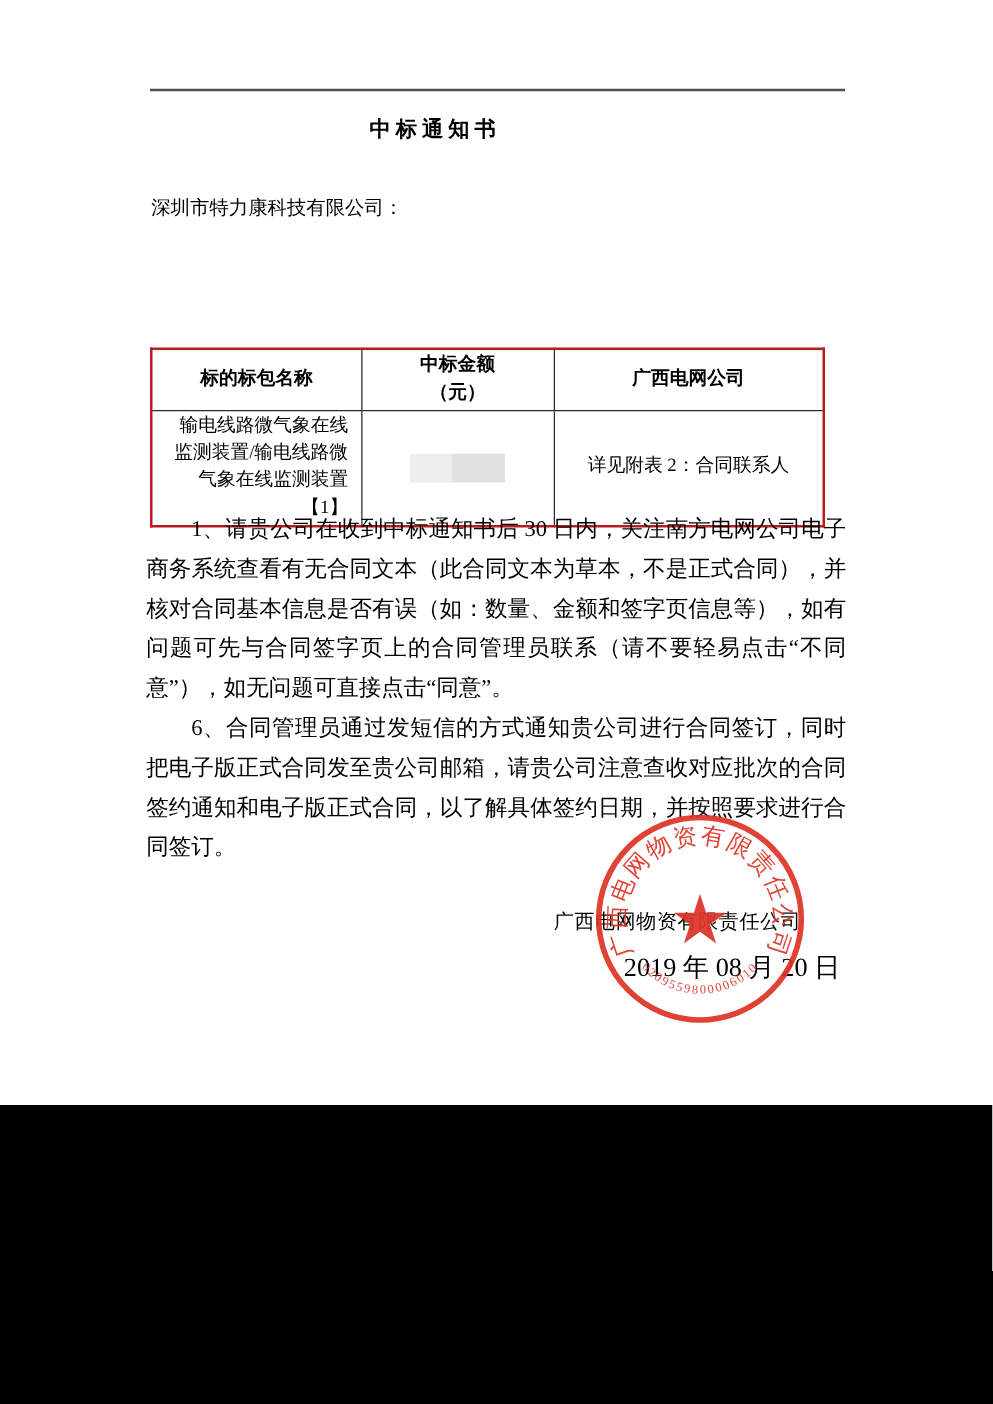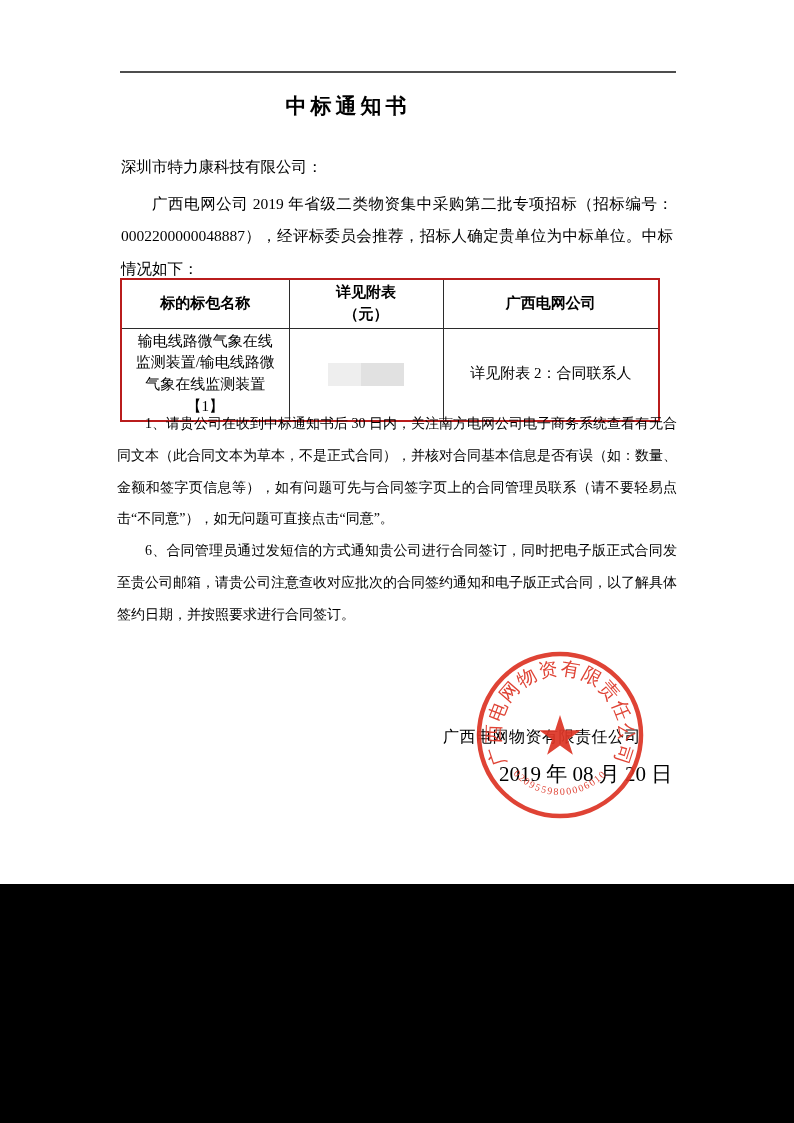--- a/index.html
+++ b/index.html
@@ -9,21 +9,21 @@
     font-family:"Liberation Serif","DejaVu Serif",serif;
     color:#000;
   }
   .page{position:absolute;inset:0;}
   .top-rule{
     position:absolute;left:120px;top:71px;width:556px;height:2px;
     background:#4d4d4d;
   }
   .doc-title{
     position:absolute;left:0;top:92px;width:696px;
-    text-align:center;font-size:21px;font-weight:bold;letter-spacing:4px;
+    text-align:center;font-size:17px;font-weight:bold;letter-spacing:4px;
   }
   .lead-block{
     position:absolute;left:117px;top:147px;width:560px;
     font-size:15.5px;line-height:32.5px;text-align:justify;
   }
   .lead-block p{margin:4px;}
   .lead-block p.indent{text-indent:2em;}
   .award-table{
     position:absolute;left:120px;top:278px;width:538px;
     border-collapse:collapse;table-layout:fixed;
@@ -33,28 +33,28 @@
     border:1px solid #2b2b2b;text-align:center;vertical-align:middle;
     padding:2px 6px;line-height:1.45;
   }
   .award-table{border:2px solid #b91c1c;}
   .award-table th{font-weight:bold;}
   .award-table .col1{width:168px;}
   .award-table .col2{width:154px;}
   .award-table .col3{width:216px;}
   .award-table tr.hdr{height:42px;}
   .award-table tr.row{height:63px;}
-  .award-table td.pkg{word-break:break-all;padding:2px 10px;}
+  .award-table td.pkg{word-break:break-all;padding:2px 10px;text-align:right;}
   .redacted{
     display:inline-block;width:76px;height:23px;vertical-align:middle;
     background:linear-gradient(to right,#eeeeee 0 44%,#e1e1e1 44% 100%);
   }
   .body-block{
     position:absolute;left:117px;top:408px;width:560px;
-    font-size:14px;line-height:31.8px;text-align:justify;
+    font-size:18px;line-height:31.8px;text-align:justify;
   }
   .body-block p{margin:0;text-indent:2em;}
   .sig-company{
     position:absolute;left:443px;top:727px;
     font-size:16px;letter-spacing:0.5px;white-space:nowrap;
   }
   .sig-date{
     position:absolute;left:499px;top:760px;
     font-size:21px;white-space:nowrap;
   }
@@ -72,34 +72,33 @@
 <body>
 
 <div class="page">
 
   <div class="top-rule"></div>
 
   <div class="doc-title">中标通知书</div>
 
   <div class="lead-block">
     <p>深圳市特力康科技有限公司：</p>
-    <p class="indent">广西电网公司 2019 年省级二类物资集中采购第二批专项招标（招标编号：0002200000048887），经评标委员会推荐，招标人确定贵单位为中标单位。中标情况如下：</p>
   </div>
 
   <table class="award-table">
     <colgroup>
         <col class="col1">
         <col class="col2">
         <col class="col3">
       </colgroup>
     <tbody>
       <tr class="hdr">
         <th>标的标包名称</th>
         <th>
-          <span>详见附表</span><br>
+          <span>中标金额</span><br>
           <span>（元）</span>
         </th>
         <th>广西电网公司</th>
       </tr>
       <tr class="row">
         <td class="pkg">输电线路微气象在线监测装置/输电线路微气象在线监测装置【1】</td>
         <td>
           <span class="redacted"></span>
         </td>
         <td>详见附表 2：合同联系人</td>

